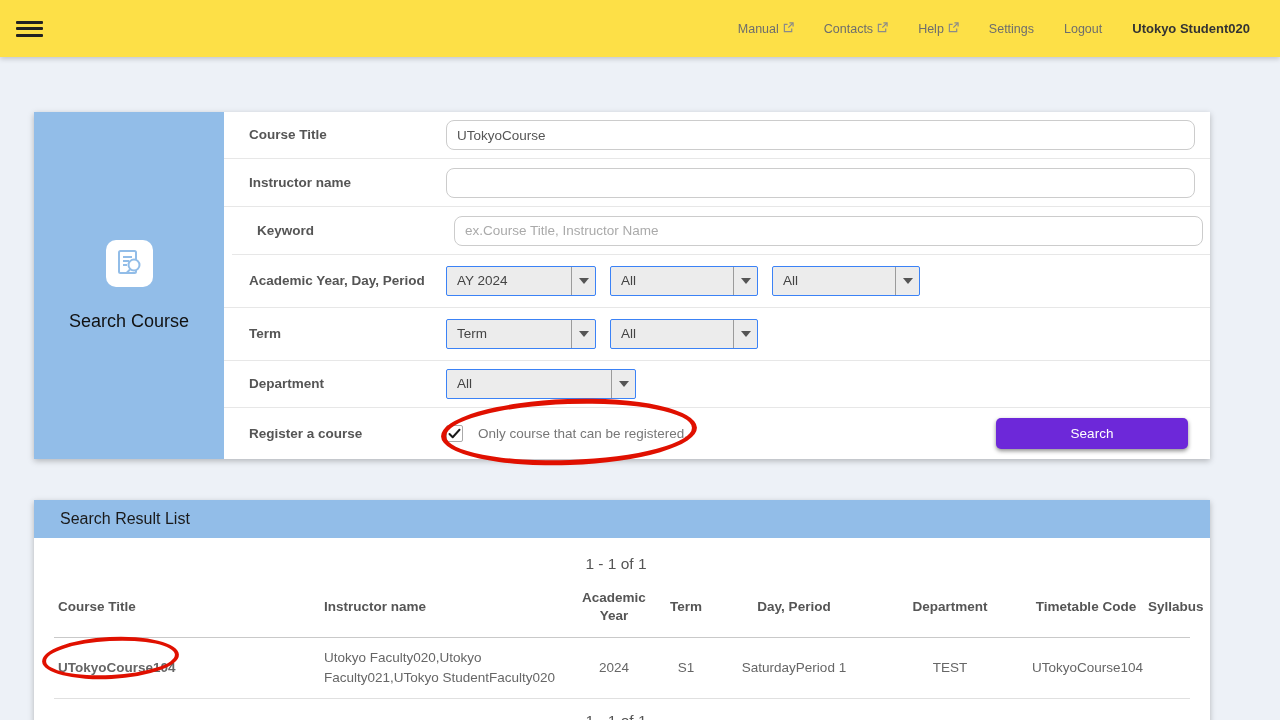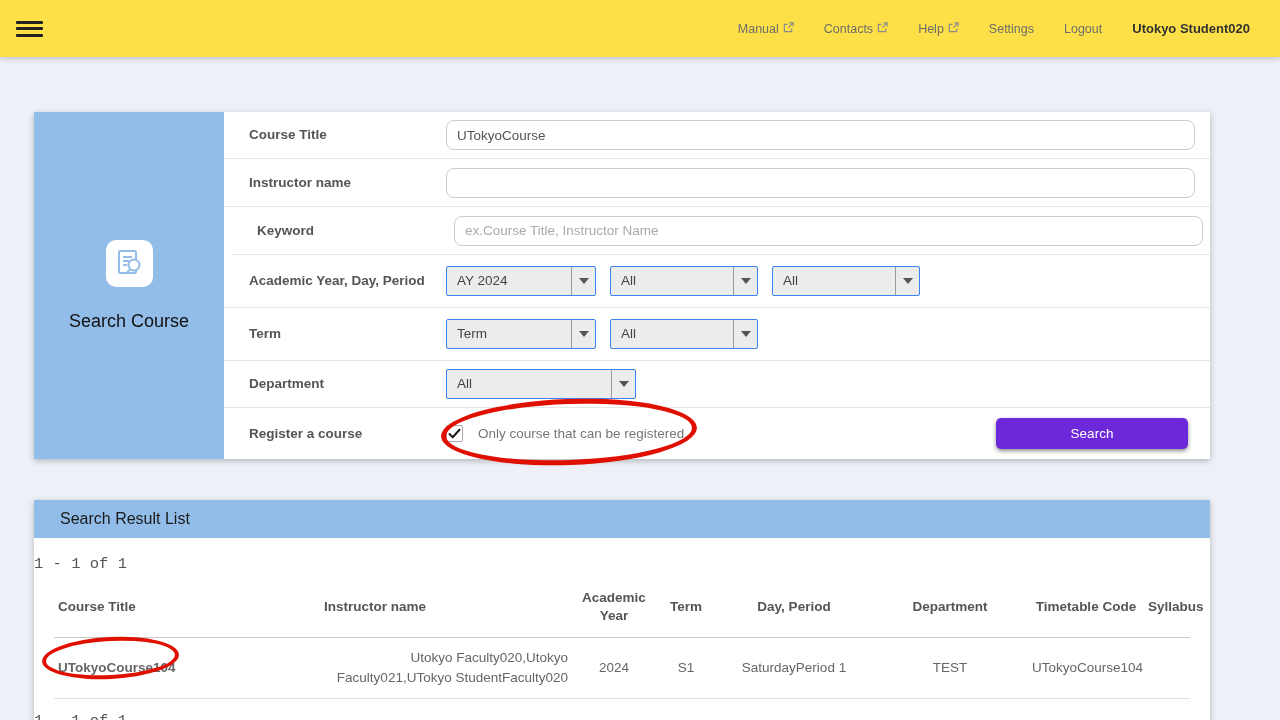--- a/index.html
+++ b/index.html
@@ -107,37 +107,37 @@
     position:absolute; left:34px; top:500px; width:1176px; height:230px;
     background:#fff;
     box-shadow:0 2px 6px rgba(0,0,0,.25);
   }
   .results-header {
     height:38px; background:#92bde8;
     display:flex; align-items:center;
     padding-left:26px;
     font-size:16px; color:#1a1a1a;
   }
-  .count { text-align:left; padding-right:12px; font-size:15.5px; color:#555;font-family:Liberation Mono, monospace; }
+  .count { text-align:center; padding-right:12px; font-size:15.5px; color:#555; }
   .count-top { margin-top:17px; }
   .count-bottom { margin-top:13px; }
 
   table.results { border-collapse:collapse; margin:10px 20px 0 20px; width:1136px; table-layout:fixed; }
   table.results th {
     font-size:13.5px; font-weight:bold; color:#555;
     padding:6px 4px 12px 4px; border-bottom:1px solid #c9c9c9;
     line-height:1.35; vertical-align:middle;
   }
   table.results td {
     font-size:13.5px; color:#666;
     padding:10px 4px; border-bottom:1px solid #e0e0e0;
     line-height:1.45; vertical-align:middle;
   }
   .col-course  { width:266px; text-align:left; }
-  .col-instr   { width:252px; text-align:right; }
+  .col-instr   { width:252px; text-align:left; }
   .col-year    { width:84px;  text-align:center; }
   .col-term    { width:60px;  text-align:center; }
   .col-day     { width:156px; text-align:center; }
   .col-dept    { width:156px; text-align:center; }
   .col-code    { width:116px; text-align:center; }
   .col-syl     { width:46px;  text-align:center; }
   td.col-course { font-weight:bold; color:#444; }
   td.col-instr { overflow-wrap:anywhere; }
 
   

